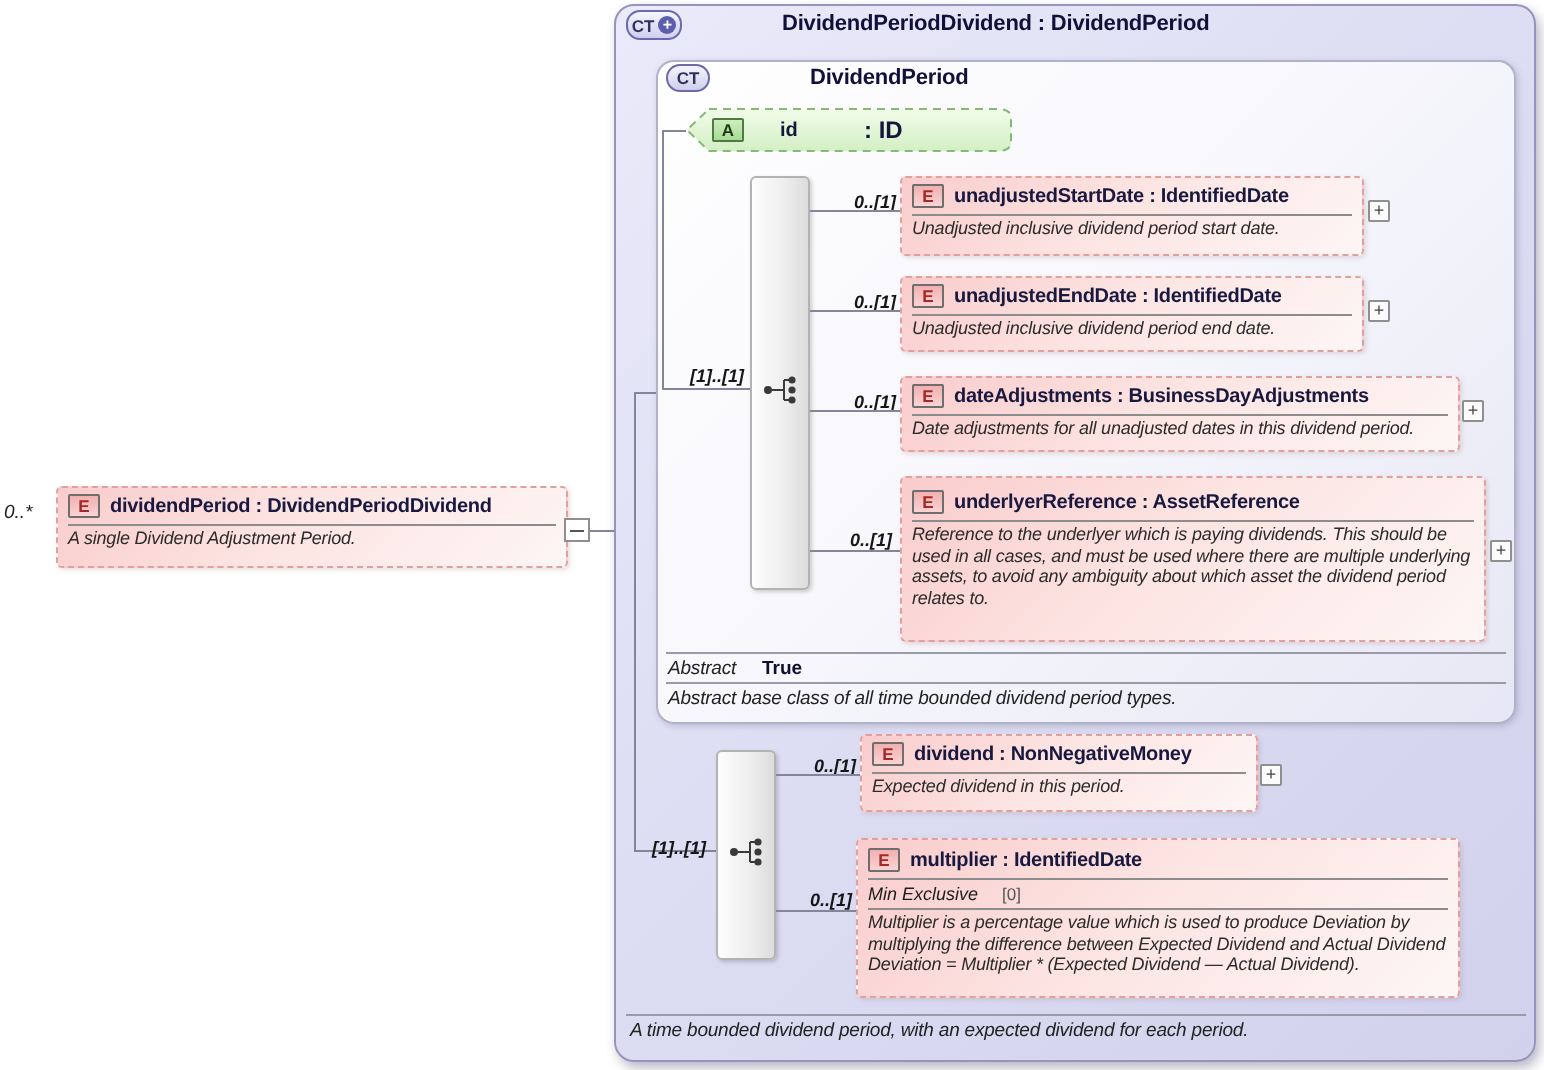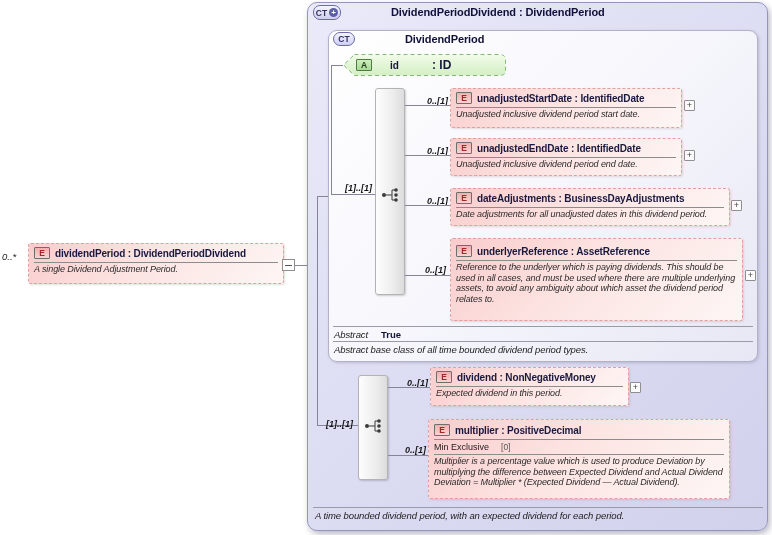--- a/index.html
+++ b/index.html
@@ -44,21 +44,21 @@
     background:linear-gradient(180deg,#f2b0b0,#fad3d3);
     border:1px solid #6e6e6e; border-radius:1px;
     font-size:8.5px; font-weight:bold; color:#a32828; }
   .el-title { font-size:10px; font-weight:bold; color:#19193f; letter-spacing:-0.15px;
     white-space:nowrap; }
   .sep { border-top:1px solid #8c8c8c; margin:2px 0 1px 0; }
   .el-desc { font-size:9px; font-style:italic; color:#2b2b2b; line-height:1.18;
     letter-spacing:-0.1px; }
   .facet-row { display:flex; align-items:center; gap:12px; height:11px;
     font-size:9px; }
-  .facet-label { color:#1d1d1d;text-align:right; }
+  .facet-label { font-style:italic; color:#1d1d1d;text-align:right; }
   .facet-value { color:#555; font-size:8.5px; }
 
   .plusbox { position:absolute; width:11px; height:11px; box-sizing:border-box;
     background:#fbfbfb; border:1px solid #8f8f8f; border-radius:1px;
     display:flex; align-items:center; justify-content:center;
     font-size:9px; line-height:9px; color:#444; }
   .collapse-box { position:absolute; width:13px; height:12px; box-sizing:border-box;
     background:#ffffff; border:1px solid #8f8f8f;
     display:flex; align-items:center; justify-content:center; }
   .collapse-box::after { content:""; width:7px; height:1px; background:#555; }
@@ -235,21 +235,21 @@
     <div class="sep"></div>
     <div class="el-desc">Expected dividend in this period.</div>
   </div>
   <div class="plusbox" style="left:630px;top:382px;">+</div>
 
   <div class="card-label" style="left:398px;top:445px;width:28px;text-align:right;">0..[1]</div>
   <div class="hline" style="left:388px;top:455px;width:40px;"></div>
   <div class="el-box" style="left:428px;top:419px;width:302px;height:80px;">
     <div class="el-title-row" style="margin-top:1px;">
       <span class="badge-e">E</span>
-      <span class="el-title">multiplier : PositiveDecimal</span>
+      <span class="el-title">multiplier : IdentifiedDate</span>
     </div>
     <div class="sep"></div>
     <div class="facet-row">
       <span class="facet-label">Min Exclusive</span>
       <span class="facet-value">[0]</span>
     </div>
     <div class="sep"></div>
     <div class="el-desc">Multiplier is a percentage value which is used to produce Deviation by multiplying the difference between Expected Dividend and Actual Dividend Deviation = Multiplier * (Expected Dividend — Actual Dividend).</div>
   </div>
 

